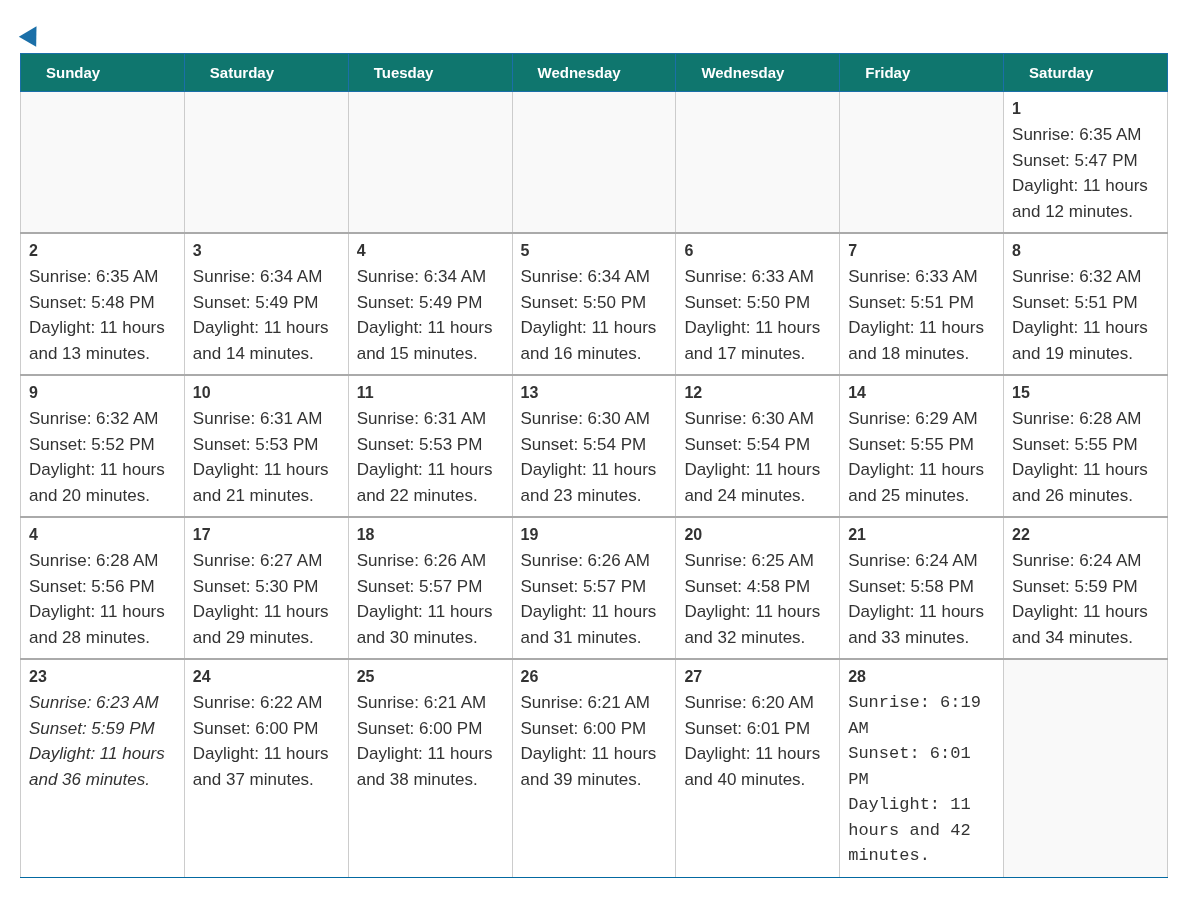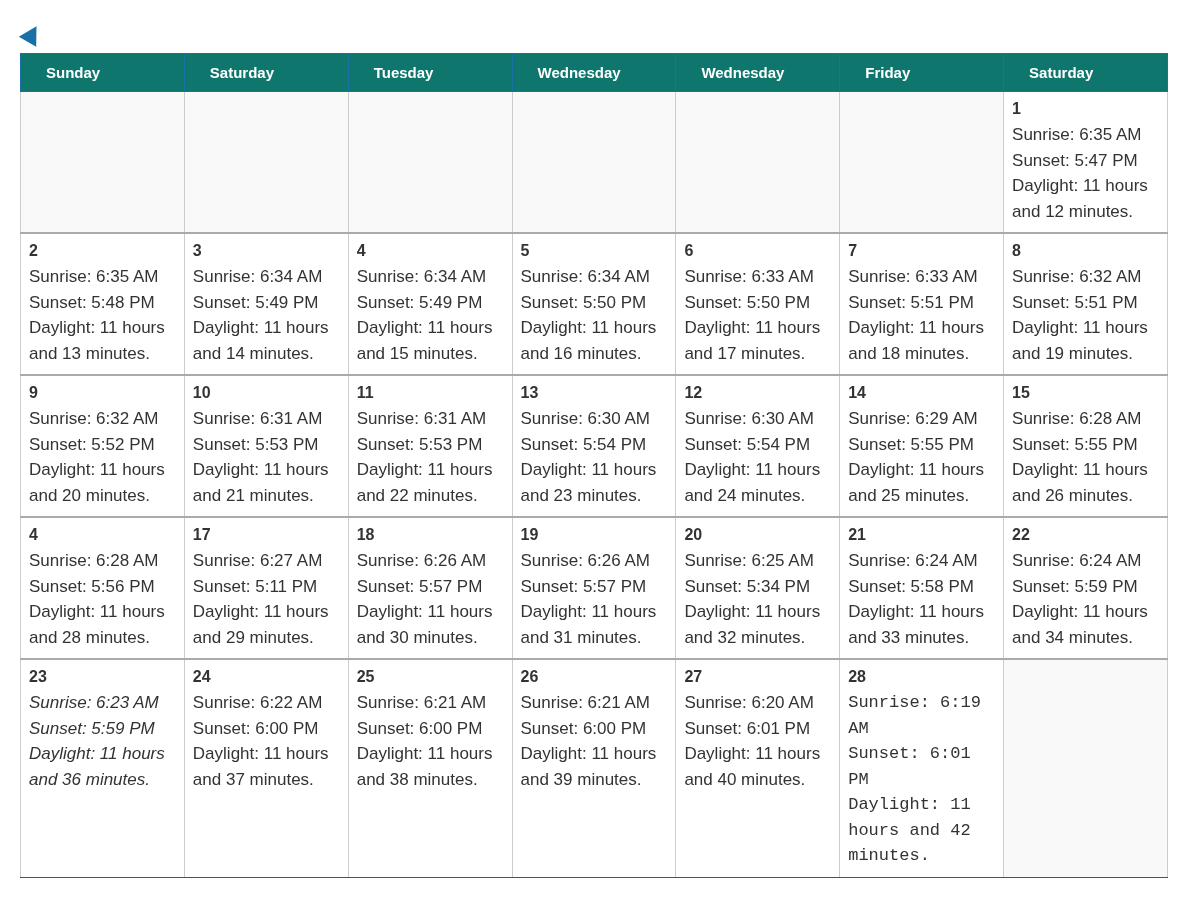--- a/index.html
+++ b/index.html
@@ -240,39 +240,39 @@
       <tr>
         <td>
           <span class="day-number">4</span>
           <div class="day-info" style="white-space: pre-line;">Sunrise: 6:28 AM
 Sunset: 5:56 PM
 Daylight: 11 hours and 28 minutes.</div>
         </td>
         <td>
           <span class="day-number">17</span>
           <div class="day-info" style="white-space: pre-line;">Sunrise: 6:27 AM
-Sunset: 5:11 PM
+Sunset: 5:30 PM
 Daylight: 11 hours and 29 minutes.</div>
         </td>
         <td>
           <span class="day-number">18</span>
           <div class="day-info" style="white-space: pre-line;">Sunrise: 6:26 AM
 Sunset: 5:57 PM
 Daylight: 11 hours and 30 minutes.</div>
         </td>
         <td>
           <span class="day-number">19</span>
           <div class="day-info" style="white-space: pre-line;">Sunrise: 6:26 AM
 Sunset: 5:57 PM
 Daylight: 11 hours and 31 minutes.</div>
         </td>
         <td>
           <span class="day-number">20</span>
           <div class="day-info" style="white-space: pre-line;">Sunrise: 6:25 AM
-Sunset: 5:34 PM
+Sunset: 4:58 PM
 Daylight: 11 hours and 32 minutes.</div>
         </td>
         <td>
           <span class="day-number">21</span>
           <div class="day-info" style="white-space: pre-line;">Sunrise: 6:24 AM
 Sunset: 5:58 PM
 Daylight: 11 hours and 33 minutes.</div>
         </td>
         <td>
           <span class="day-number">22</span>

